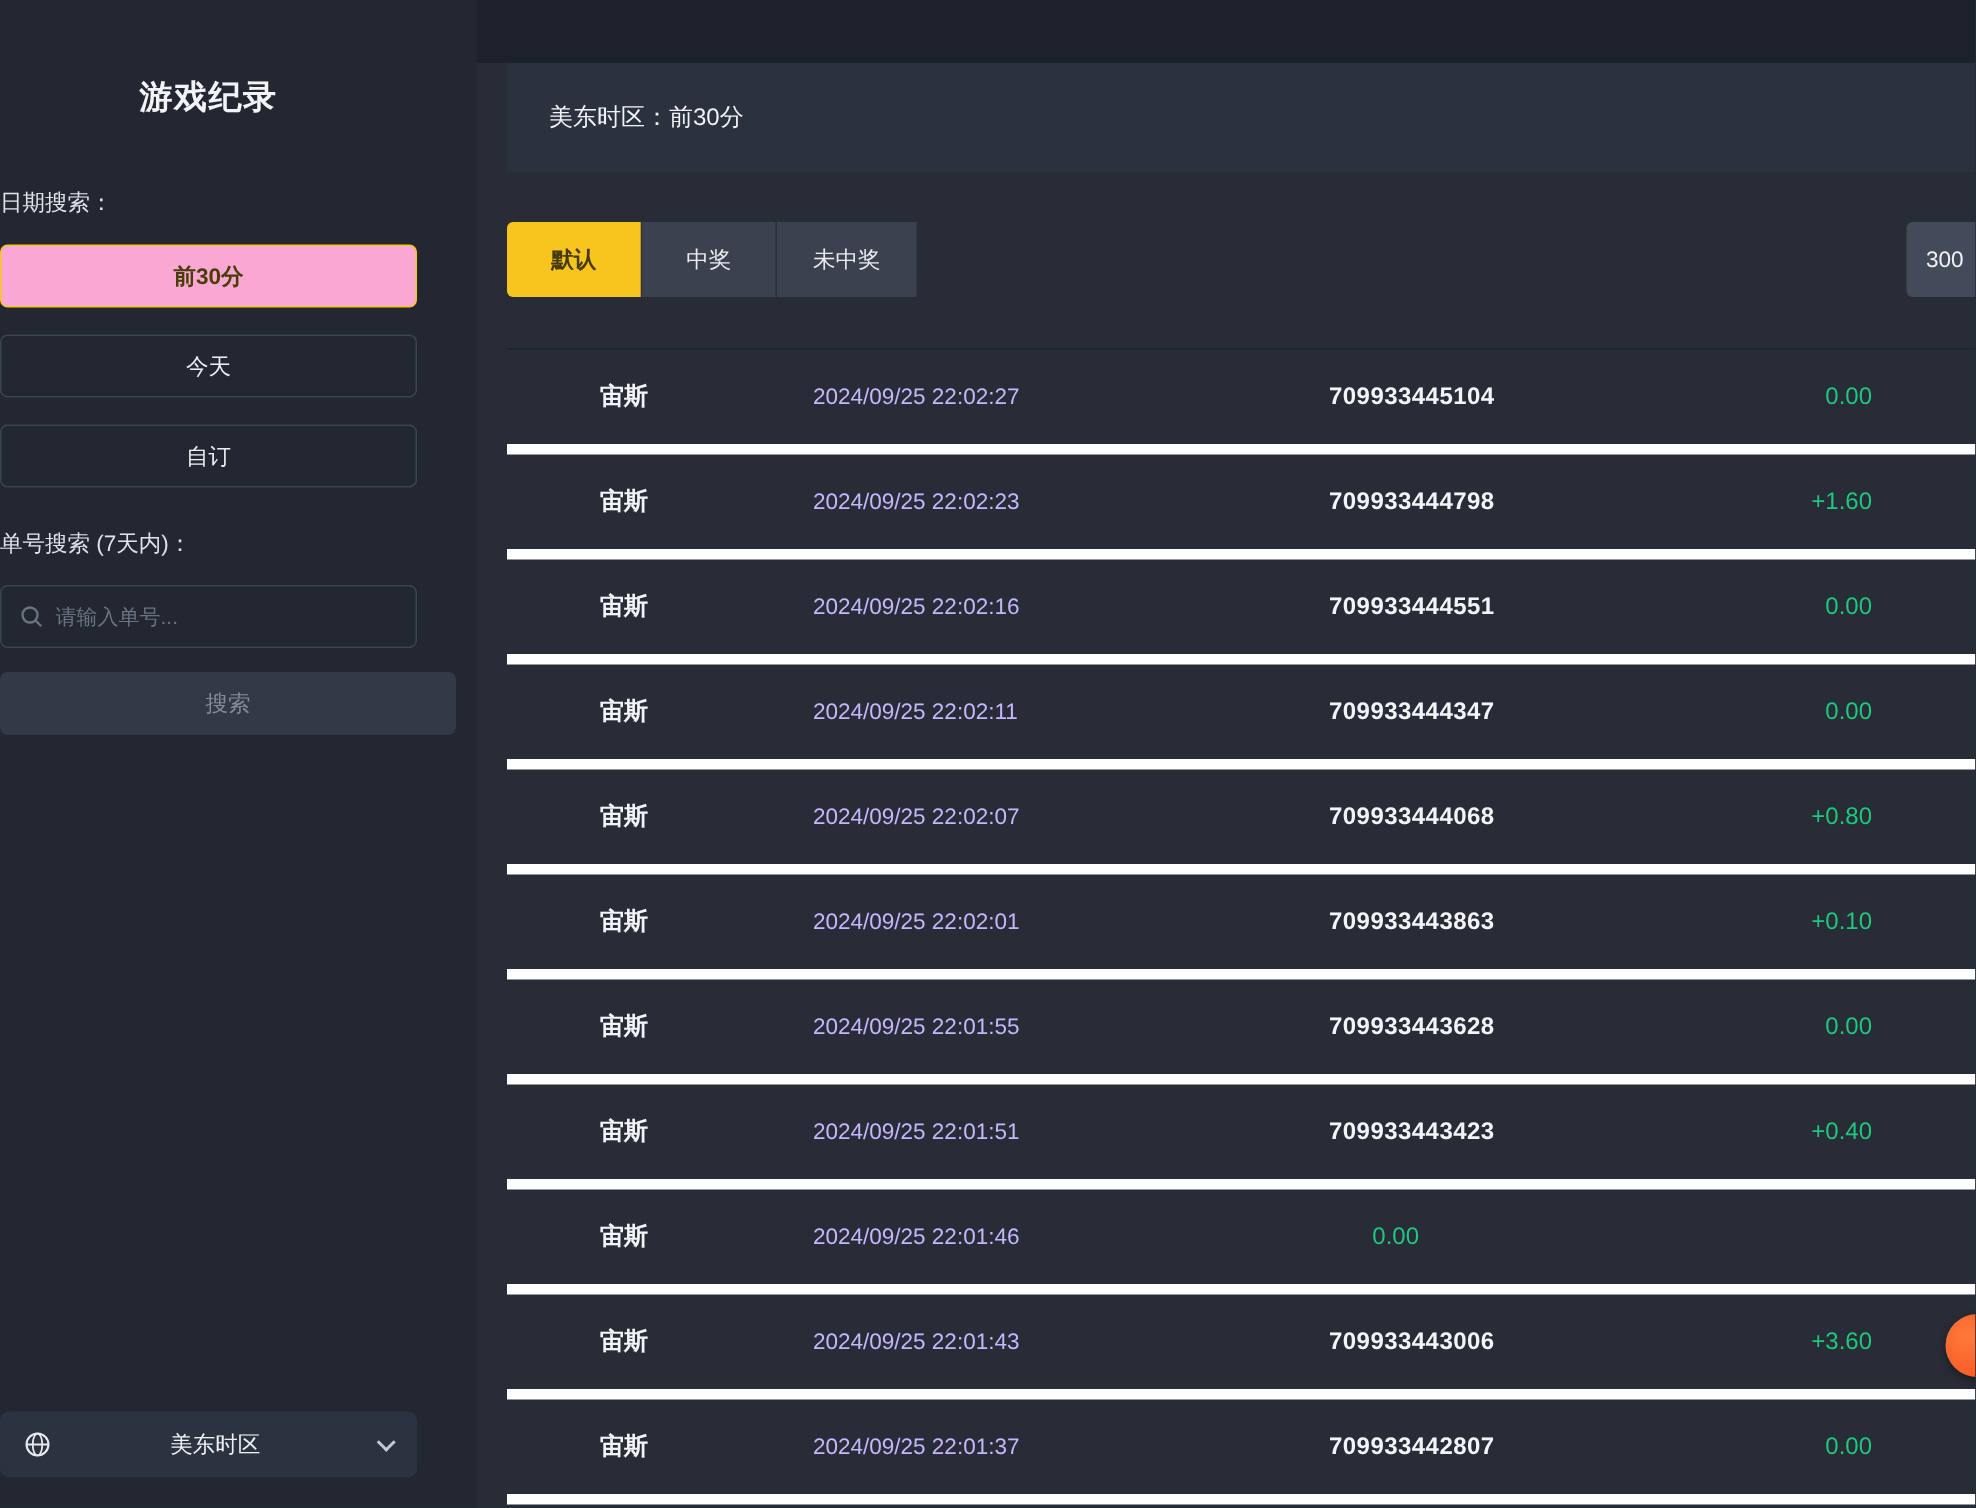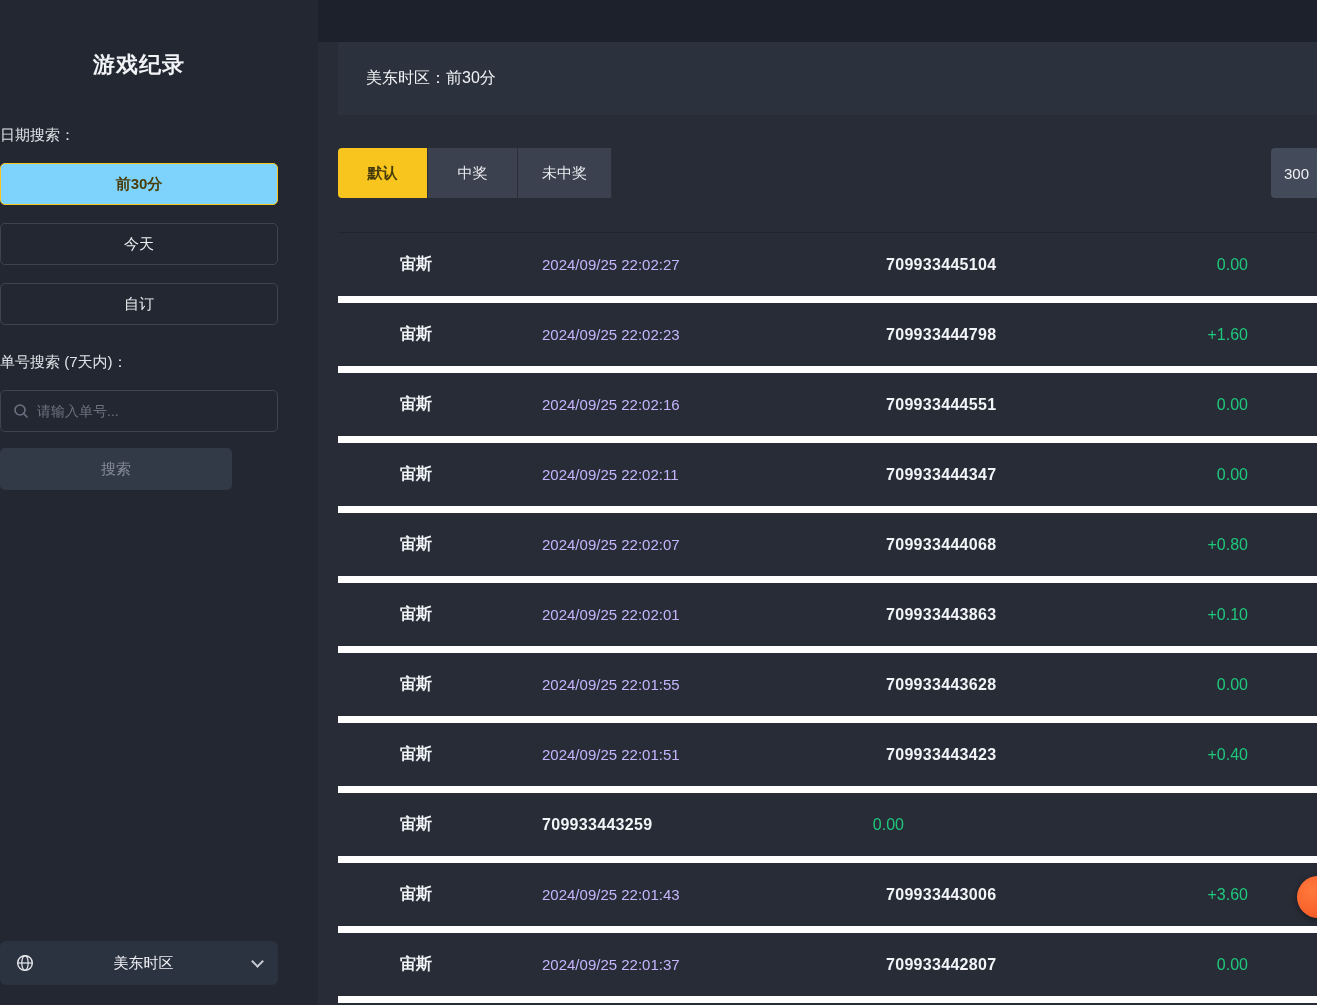--- a/index.html
+++ b/index.html
@@ -8,29 +8,29 @@
   body { display:flex; background:#272c36; color:#e8eaee; }
 
   
   .sidebar { width:318px; height:100%; background:#232731; position:relative; flex:0 0 auto; }
   .sb-inner { width:278px; }
   .sb-title { text-align:center; font-size:22px; font-weight:bold; color:#f2f3f6; padding:50px 0 46px 0; letter-spacing:1px; }
   .sb-label { font-size:15px; color:#dfe2e8; margin:0 0 18px 0; }
   .sb-btn { width:278px; height:42px; display:flex; align-items:center; justify-content:center;
     border:1px solid #3d4451; border-radius:5px; margin-bottom:18px; font-size:15px;
     color:#eceef2; cursor:pointer; background:transparent; }
-  .sb-btn.active { background:#7dd3fc; border-color:#f7c51e; color:#4a3d08; font-weight:bold; }
+  .sb-btn.active { background:#f9a8d4; border-color:#f7c51e; color:#4a3d08; font-weight:bold; }
   .order-label { margin-top:28px; }
   .search-box { width:278px; height:42px; border:1px solid #3d4451; border-radius:5px;
     display:flex; align-items:center; padding:0 12px; margin-bottom:16px; }
   .search-box svg { flex:0 0 auto; margin-right:8px; }
   .search-box input { background:transparent; border:none; outline:none; color:#cfd3da;
     font-size:14px; width:100%; font-family:inherit; }
   .search-box input::placeholder { color:#6b7280; }
-  .sb-search-btn { width:232px; height:42px; background:#333a47; border:none; border-radius:5px;
+  .sb-search-btn { width:304px; height:42px; background:#333a47; border:none; border-radius:5px;
     color:#848b97; font-size:15px; cursor:pointer; font-family:inherit; }
   .tz-bar { position:absolute; left:0; bottom:20px; width:278px; height:44px; background:#2c3340;
     border-radius:6px; display:flex; align-items:center; padding:0 16px; cursor:pointer; }
   .tz-bar .tz-label { flex:1; text-align:center; font-size:15px; color:#eef0f4; }
   .chev-down { width:9px; height:9px; border-right:2px solid #c6cad2; border-bottom:2px solid #c6cad2;
     transform:rotate(45deg); margin-top:-4px; }
 
   
   .main { flex:1; position:relative; background:#272c36; overflow:hidden; }
   .topstrip { height:42px; background:#1d212b; width:100%; }
@@ -171,21 +171,21 @@
     <div class="row">
       <span class="cell-game">宙斯</span>
       <span class="cell-time">2024/09/25 22:01:51</span>
       <span class="cell-order">709933443423</span>
       <span class="cell-amount">+0.40</span>
       <span class="cell-chev">›</span>
     </div>
 
     <div class="row">
       <span class="cell-game">宙斯</span>
-      <span class="cell-order">709933443259</span>
+      <span class="cell-time">2024/09/25 22:01:46</span>
       <span class="cell-amount">0.00</span>
       <span class="cell-chev">›</span>
     </div>
 
     <div class="row">
       <span class="cell-game">宙斯</span>
       <span class="cell-time">2024/09/25 22:01:43</span>
       <span class="cell-order">709933443006</span>
       <span class="cell-amount">+3.60</span>
       <span class="cell-chev">›</span>

